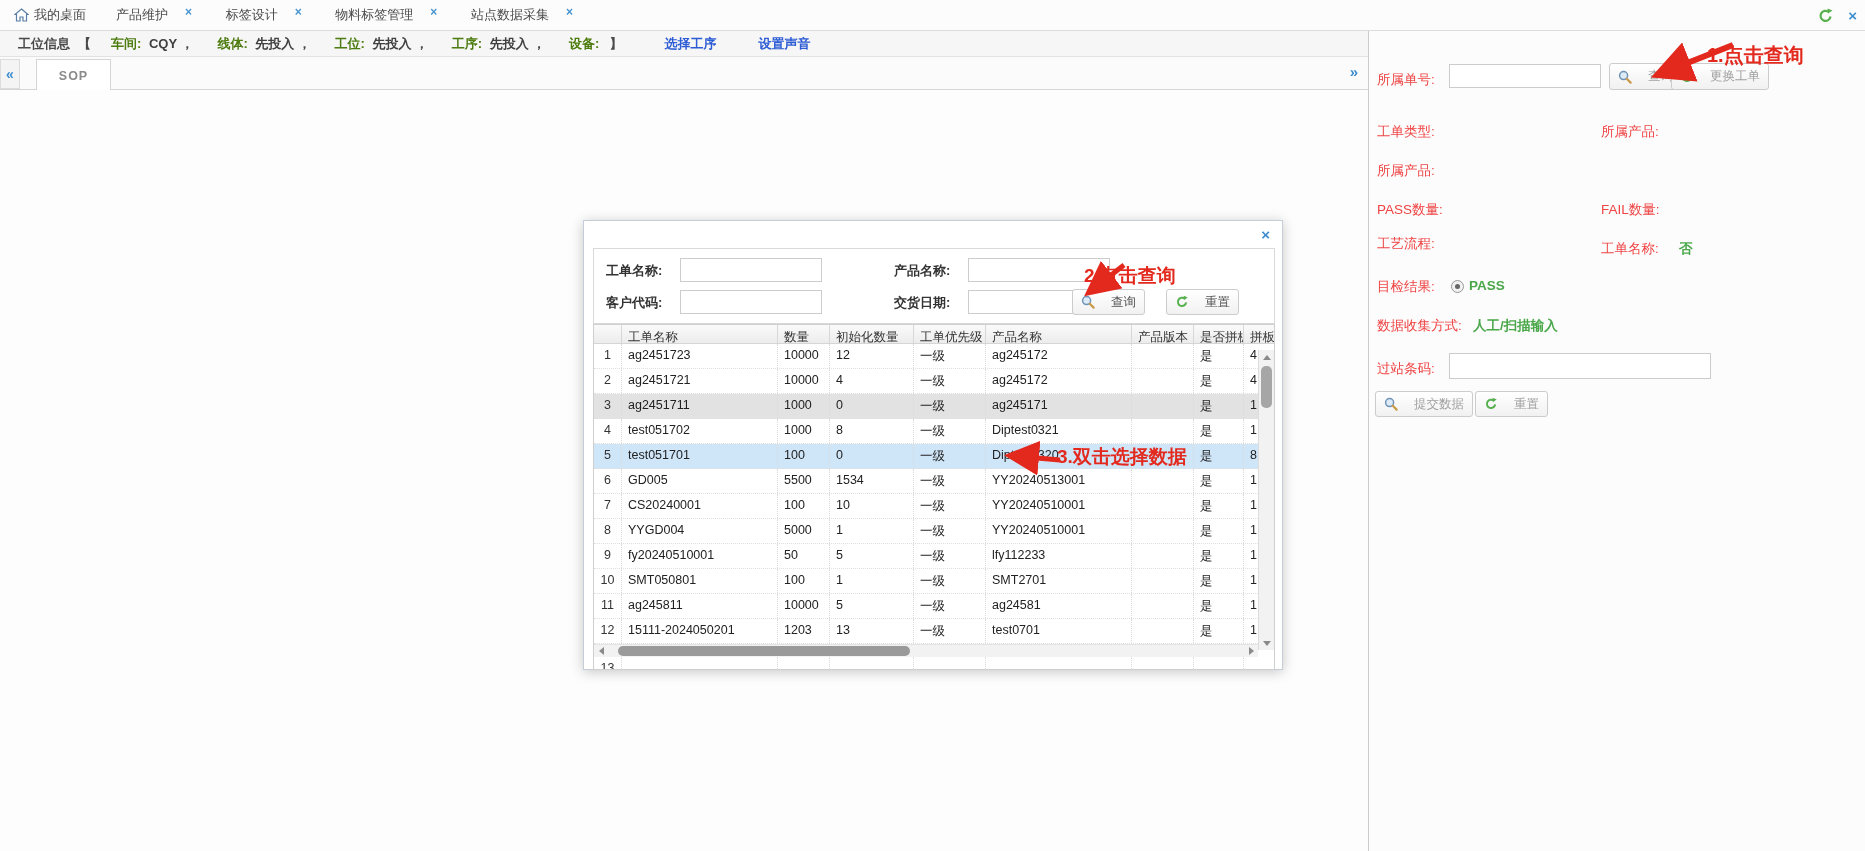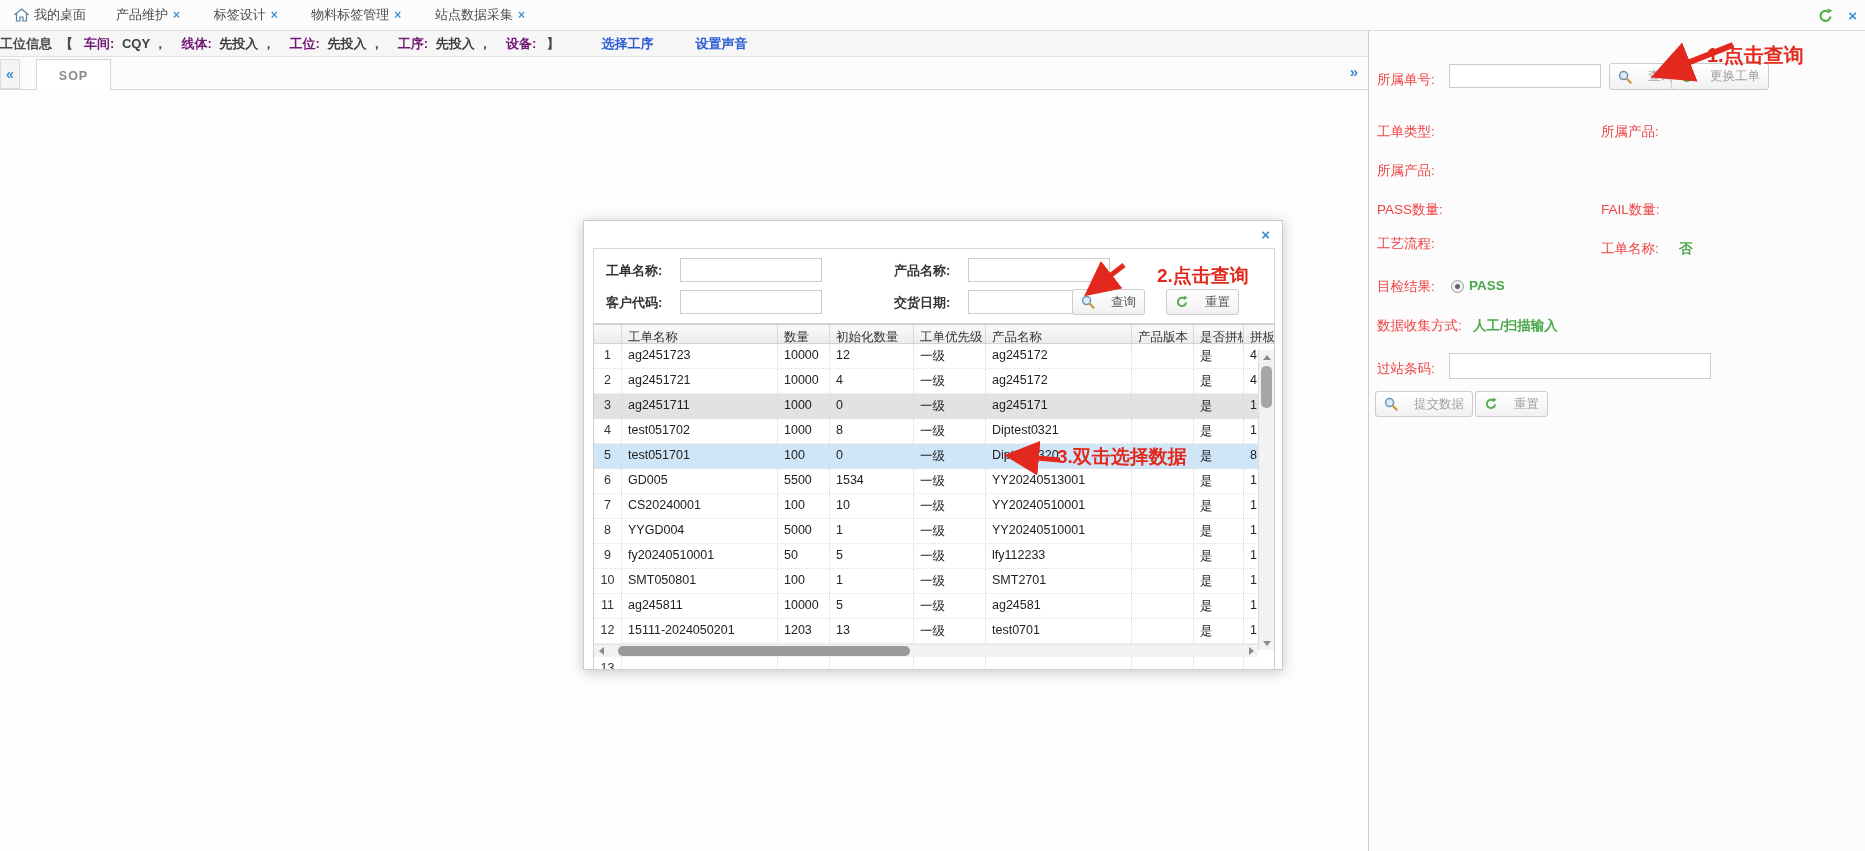--- a/index.html
+++ b/index.html
@@ -4,31 +4,31 @@
 <style>
   * { margin:0; padding:0; box-sizing:border-box; }
   html,body { background:#fff; }
   body { font-family:"Liberation Sans","DejaVu Sans",sans-serif; color:#444; }
   .stage { position:relative; width:1865px; height:851px; background:#fff; overflow:hidden; }
 
   
   .tabbar { position:absolute; left:0; top:0; width:1865px; height:31px; background:#fcfcfc;
             border-bottom:1px solid #dcdcdc; display:flex; align-items:center; padding-left:14px; font-size:13px; }
   .tab-home { display:inline-flex; align-items:center; gap:5px; color:#4a4a4a; margin-right:30px; cursor:default; }
-  .tab-item { display:inline-flex; align-items:center; gap:5px; color:#4a4a4a; margin-right:30px; }
+  .tab-item { display:inline-flex; align-items:flex-start; gap:17px; color:#4a4a4a; margin-right:30px; }
   .tab-x { color:#4694d1; font-weight:bold; font-size:12px; line-height:1; }
   .win-icons { position:absolute; right:8px; top:0; height:31px; display:flex; align-items:center; gap:14px; }
   .win-x { color:#3f8fd0; font-weight:bold; font-size:15px; }
 
   
   .toolbar { position:absolute; left:0; top:31px; width:1368px; height:26px; background:#f6f6f6;
-             border-bottom:1px solid #e2e2e2; display:flex; align-items:center; font-size:13px; }
+             border-bottom:1px solid #e2e2e2; display:flex; align-items:center; padding-left:18px; font-size:13px; }
   .tb-title { font-weight:bold; color:#4a4a4a; margin-right:8px; }
   .tb-bracket { font-weight:bold; color:#4a4a4a; }
-  .tb-label { font-weight:bold; color:#701a75; margin-left:11px; }
+  .tb-label { font-weight:bold; color:#4d7c0f; margin-left:20px; }
   .tb-value { color:#404040; font-weight:bold; margin-left:4px; }
   .tb-sep { color:#4a4a4a; font-weight:bold; }
   .tb-link { color:#2d5cd5; font-weight:bold; margin-left:42px; cursor:pointer; }
 
   
   .strip { position:absolute; left:0; top:57px; width:1368px; height:33px; background:#fbfbfb; border-bottom:1px solid #d5d5d5; }
   .collapse-left { position:absolute; left:0; top:2px; width:20px; height:30px; background:#f4f4f4; border:1px solid #dcdcdc;
                    color:#3f8fd0; font-size:14px; font-weight:bold; display:flex; align-items:center; justify-content:center; }
   .sop-tab { position:absolute; left:36px; top:2px; width:75px; height:32px; background:#fff;
              border:1px solid #d5d5d5; border-bottom:none; display:flex; align-items:center; justify-content:center;
@@ -78,21 +78,21 @@
   .tri-right { width:0; height:0; border-top:4px solid transparent; border-bottom:4px solid transparent; border-left:5px solid #8a8a8a; }
   .vs-thumb { position:absolute; left:2px; top:16px; width:11px; height:42px; background:#a6a6a6; border-radius:5px; }
   .hscroll { position:relative; height:13px; width:664px; background:#f2f2f2; border-top:1px solid #e4e4e4; }
   .hs-left, .hs-right { position:absolute; top:0; width:14px; height:12px; display:flex; align-items:center; justify-content:center; }
   .hs-left { left:0; } .hs-right { right:0; }
   .hs-thumb { position:absolute; left:24px; top:1px; width:292px; height:10px; background:#9a9a9a; border-radius:5px; }
 
   
   .ann { position:absolute; color:#e3291d; font-weight:bold; z-index:51; white-space:nowrap; }
   .ann-1 { left:1707px; top:42px; font-size:20px; }
-  .ann-2 { left:1157px; top:263px; font-size:19px; }
+  .ann-2 { left:1084px; top:263px; font-size:19px; }
   .ann-3 { left:1057px; top:444px; font-size:19px;text-align:center; }
   .arrow-overlay { position:absolute; left:0; top:0; width:1865px; height:851px; z-index:50; pointer-events:none; }
 </style>
 </head>
 <body>
 
 <div class="stage">
 
   <div class="tabbar">
     <span class="tab-home">

